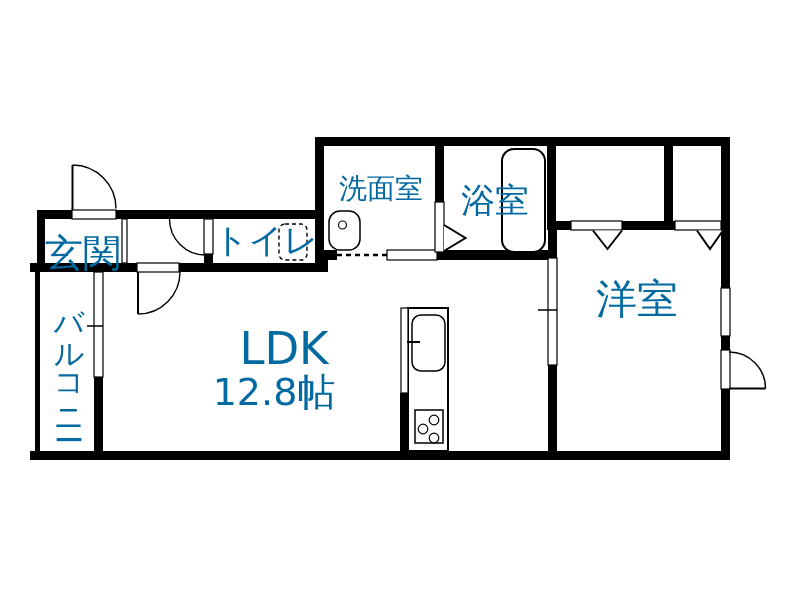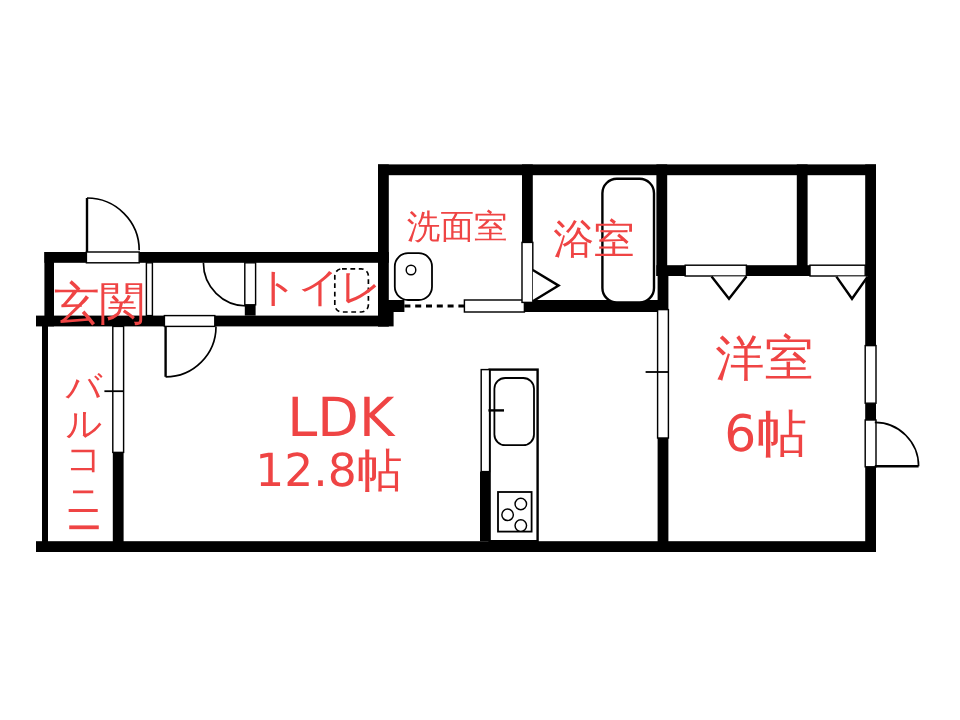--- a/index.html
+++ b/index.html
@@ -1,19 +1,19 @@
 <!DOCTYPE html>
 <html><head>
 <meta charset="utf-8">
 <style>
   html,body{margin:0;padding:0;background:#ffffff;}
   .plan{position:relative;width:800px;height:600px;background:#fff;
         font-family:"DejaVu Sans",sans-serif;overflow:hidden;}
   .plan svg{position:absolute;left:0;top:0;}
-  .room-label{position:absolute;transform:translate(-50%,-50%);color:#ef4444;
+  .room-label{position:absolute;transform:translate(-50%,-50%);color:#0369a1;
               white-space:nowrap;line-height:1;letter-spacing:0px;text-align:right;}
   .vertical{writing-mode:vertical-rl;}
 </style>
 </head>
 <body>
 
 <div class="plan">
 <svg width="800" height="600" viewBox="0 0 800 600">
   <rect x="0" y="0" width="800" height="600" fill="#ffffff"></rect>
 
@@ -90,17 +90,16 @@
     <circle cx="423" cy="429" r="4.8" stroke-width="1.2"></circle>
     <circle cx="434" cy="438" r="4.8" stroke-width="1.2"></circle>
   </g>
 </svg>
 
   <div class="room-label" style="left:83px;top:241px;font-size:38px;margin-top:12px;">玄関</div>
   <div class="room-label" style="left:266px;top:240px;font-size:34px;">トイレ</div>
   <div class="room-label" style="left:381px;top:189px;font-size:28px;">洗面室</div>
   <div class="room-label" style="left:495px;top:200px;font-size:34px;">浴室</div>
   <div class="room-label" style="left:637px;top:299px;font-size:41px;">洋室</div>
-  <div class="room-label" style="left:638px;top:362px;font-size:42px;">6帖</div>
   <div class="room-label" style="left:284px;top:348px;font-size:45px;">LDK</div>
   <div class="room-label" style="left:274px;top:392px;font-size:38px;">12.8帖</div>
   <div class="room-label vertical" style="left:69px;top:357px;font-size:30px;">バルコニー</div>
 </div>
 
 </body></html>

